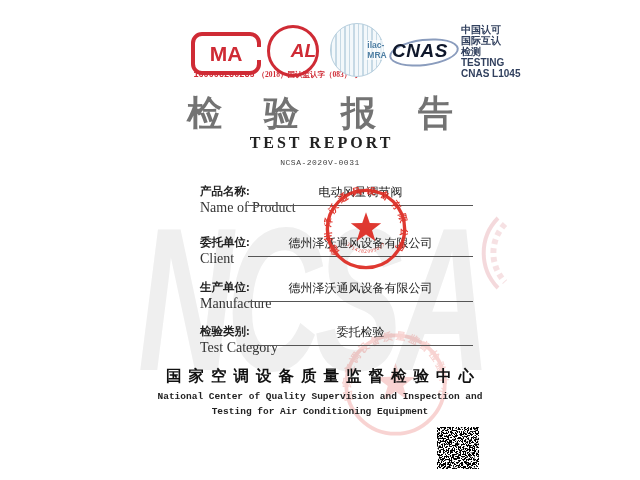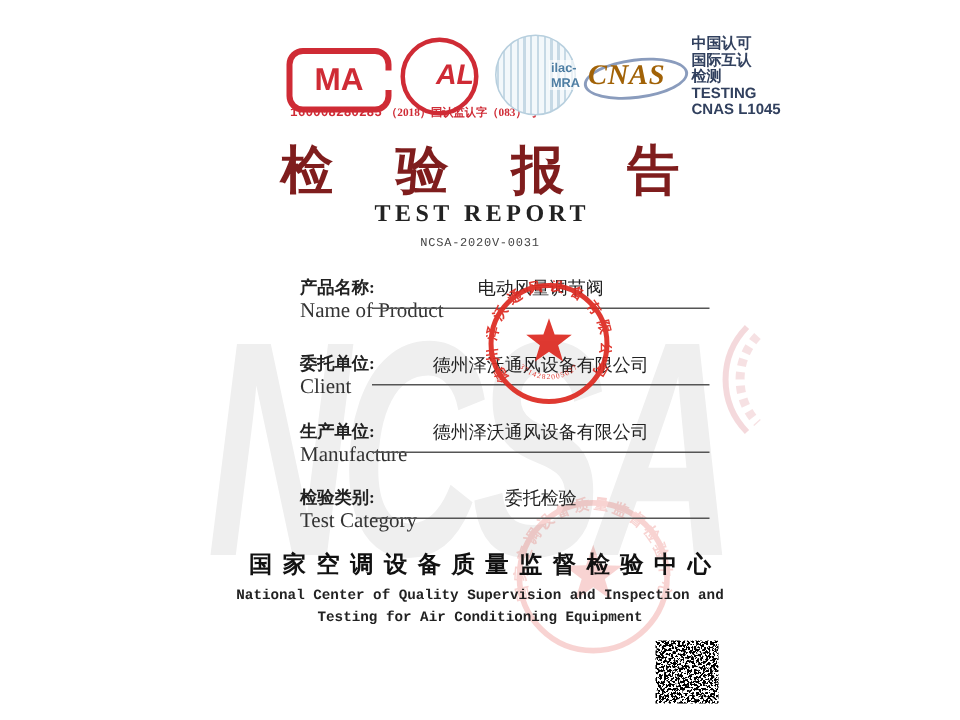--- a/index.html
+++ b/index.html
@@ -24,27 +24,27 @@
     font-size:7.5px;color:#cf2b35;font-weight:700;}
   .ilac{position:absolute;left:330px;top:23px;width:52px;height:52px;border-radius:50%;
     border:1px solid #b7cfde;
     background:repeating-linear-gradient(90deg,#c6d9e5 0 1.5px,#f3f8fb 1.5px 4.5px);
     display:flex;align-items:center;justify-content:center;}
   .ilac-label{font-family:"Liberation Sans",sans-serif;font-size:8.5px;font-weight:700;color:#4e7ea3;
     background:rgba(255,255,255,.6);padding:0 1px;margin-left:40px;}
   .cnas{position:absolute;left:389px;top:34px;width:70px;height:34px;}
   .cnas-swoosh{position:absolute;left:0;top:5px;width:66px;height:23px;border:2.5px solid #8a9cbd;
     border-radius:50%;transform:rotate(-7deg);}
-  .cnas-label{position:absolute;left:3px;top:6px;font-family:Liberation Serif, serif;
-    font-style:italic;font-weight:900;font-size:19px;color:#a16207;letter-spacing:.5px;}
+  .cnas-label{position:absolute;left:3px;top:6px;font-family:Liberation Sans, sans-serif;
+    font-style:italic;font-weight:900;font-size:19px;color:#0f172a;letter-spacing:.5px;}
   .accred{position:absolute;left:461px;top:24px;font-family:"Liberation Sans",sans-serif;
     font-size:10px;font-weight:700;color:#31405e;line-height:11px;}
   
   .title-zh{position:absolute;top:90px;left:0;width:100%;text-align:center;z-index:2;
-    font-family:"Liberation Sans",sans-serif;font-weight:700;font-size:35px;color:#7f1d1d;
+    font-family:"Liberation Sans",sans-serif;font-weight:700;font-size:35px;color:#737373;
     letter-spacing:42px;padding-left:42px;box-sizing:border-box;}
   .title-en{position:absolute;top:134px;left:0;width:100%;text-align:center;z-index:2;
     font-family:"Liberation Serif",serif;font-weight:600;font-size:16px;color:#222;
     letter-spacing:3px;padding-left:3px;box-sizing:border-box;}
   .report-no{position:absolute;top:158px;left:0;width:100%;text-align:center;z-index:2;
     font-family:"Liberation Mono",monospace;font-size:8px;color:#444;letter-spacing:.5px;}
   
   .field{position:absolute;left:0;width:100%;z-index:2;}
   .f-zh{position:absolute;left:200px;top:0;font-size:11.5px;font-weight:600;color:#222;white-space:nowrap;}
   .f-en{position:absolute;left:200px;top:16px;font-size:14px;color:#333;white-space:nowrap;}

